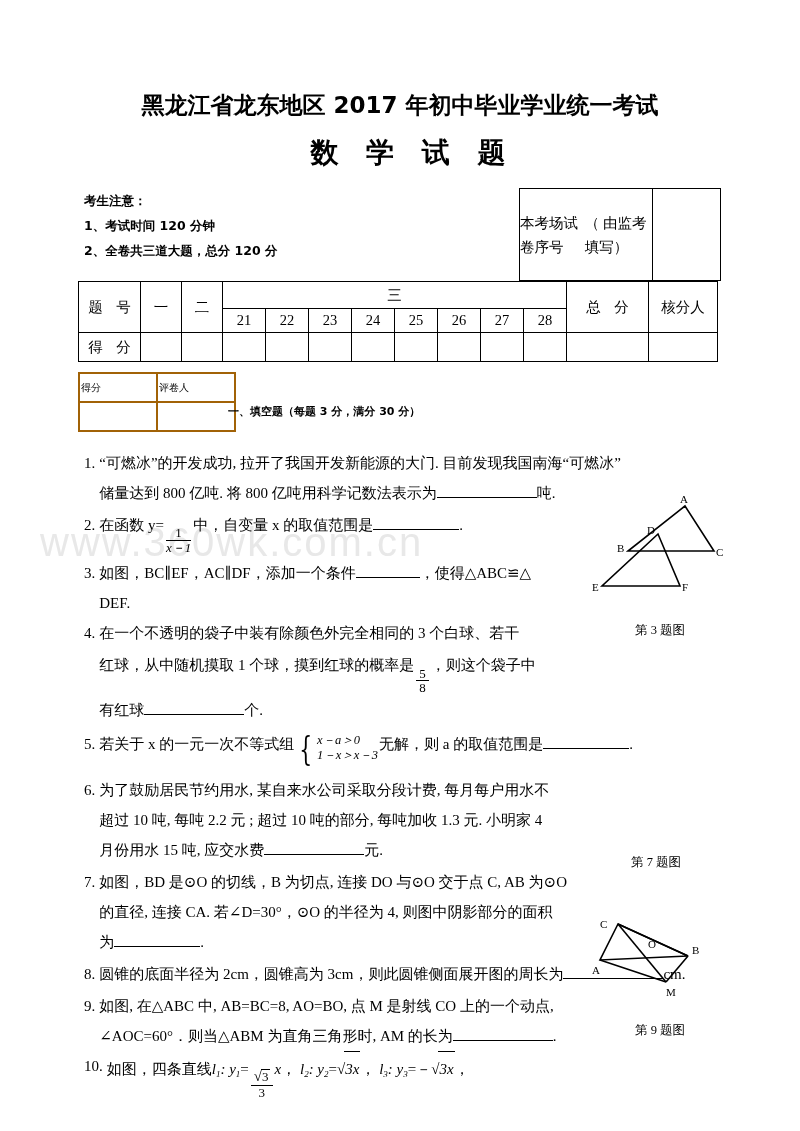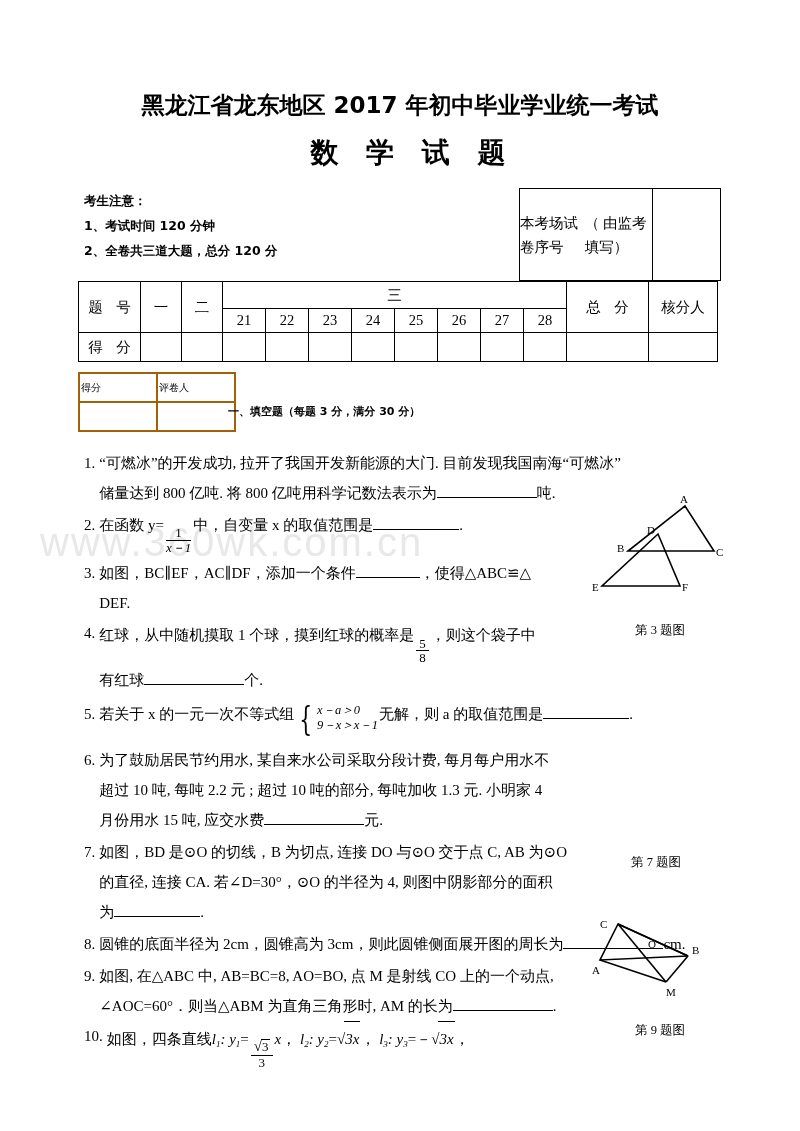--- a/index.html
+++ b/index.html
@@ -335,36 +335,37 @@
         <span class="q-num">3.</span>
         <span class="q-body">
           <div class="q-line"><span>如图，BC∥EF，AC∥DF，添加一个条件</span><span class="blank-s"></span><span>，使得△ABC≌△</span></div>
           <div class="q-line">DEF.</div>
         </span>
       </div>
 
       <div class="q" style="margin-top:0px;">
         <span class="q-num">4.</span>
         <span class="q-body">
+          <div class="q-line">在一个不透明的袋子中装有除颜色外完全相同的 3 个白球、若干</div>
           <div class="q-line" style="line-height:34px;"><span>红球，从中随机摸取 1 个球，摸到红球的概率是</span><span class="frac">
                 <span class="num">5</span>
                 <span class="den">8</span>
               </span><span>，则这个袋子中</span></div>
           <div class="q-line"><span>有红球</span><span class="blank-l"></span><span>个.</span></div>
         </span>
       </div>
 
       <div class="q" style="margin-top:4px;">
         <span class="q-num">5.</span>
         <span class="q-body">
           <div class="q-line"><span>若关于 x 的一元一次不等式组</span><span class="sys">
                 <span class="brace">{</span>
                 <span class="eqs">
                   <span>x－a＞0</span>
-                  <span>9－x＞x－1</span>
+                  <span>1－x＞x－3</span>
                 </span>
               </span><span>无解，则 a 的取值范围是</span><span class="blank-m"></span><span>.</span></div>
         </span>
       </div>
 
       <div class="q" style="margin-top:12px;">
         <span class="q-num">6.</span>
         <span class="q-body">
           <div class="q-line">为了鼓励居民节约用水, 某自来水公司采取分段计费, 每月每户用水不</div>
           <div class="q-line">超过 10 吨, 每吨 2.2 元 ; 超过 10 吨的部分, 每吨加收 1.3 元. 小明家 4</div>

